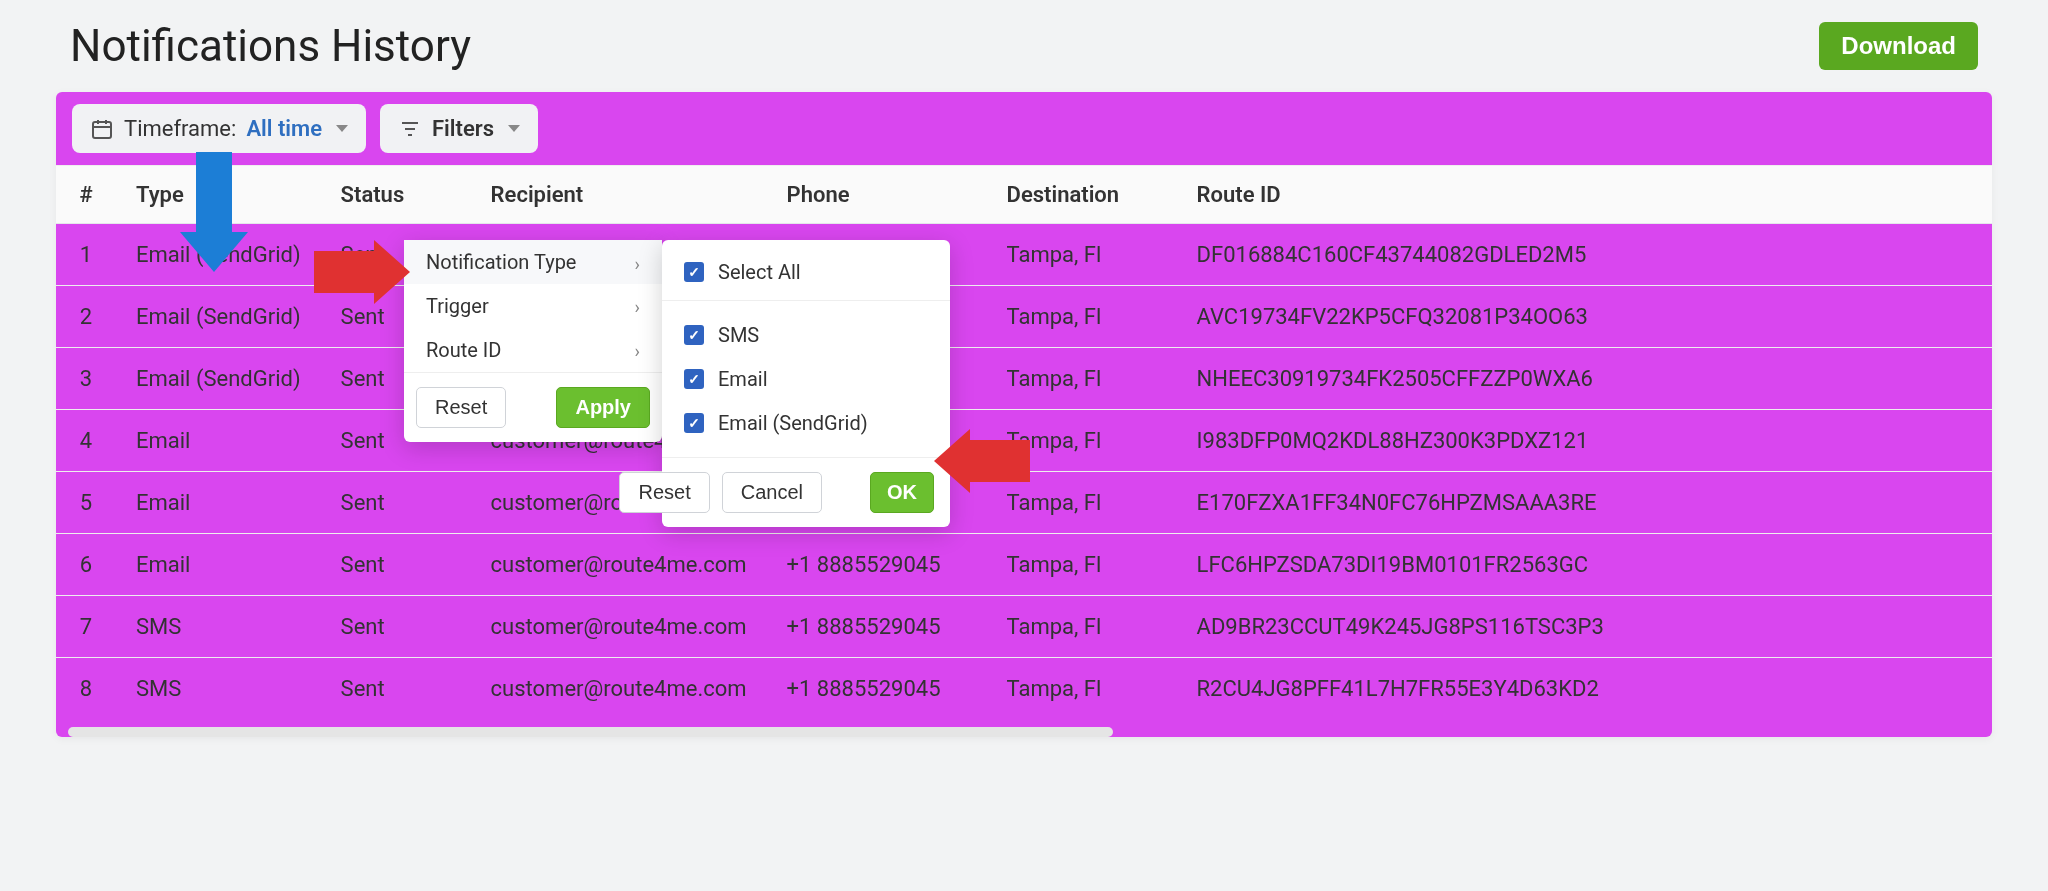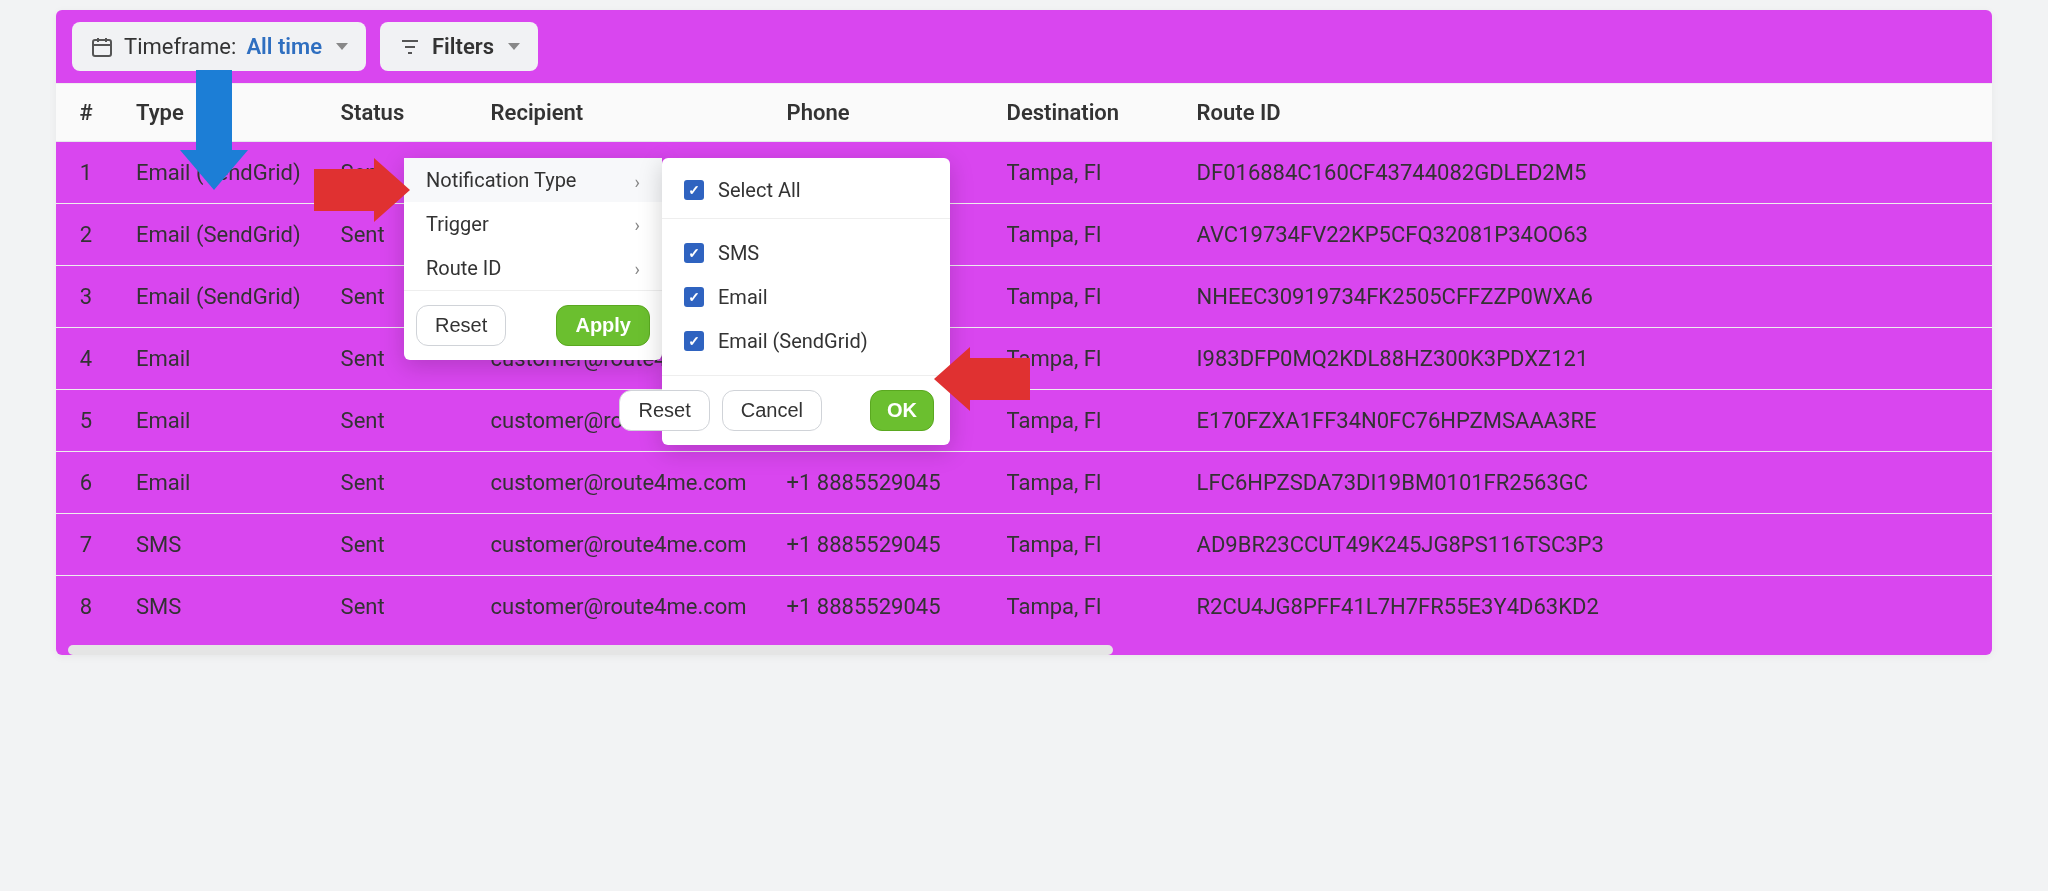--- a/index.html
+++ b/index.html
@@ -20,21 +20,21 @@
   table.main thead th.num { text-align: center; width: 60px; }
   table.main tbody td { font-size: 22px; color: #333; padding: 18px 20px; border-top: 1px solid #eee; vertical-align: middle; white-space: nowrap; }
   table.main tbody td.num { text-align: center; }
   .scroll-stub { height: 10px; background: #e5e5e5; margin: 8px 12px 12px 12px; border-radius: 5px; width: 54%; }
   
   .popover-filters { position: absolute; top: 148px; left: 348px; width: 258px; background: #fff; border-radius: 6px; box-shadow: 0 6px 24px rgba(0,0,0,.18); z-index: 10; }
   .popover-filters .f-item { display: flex; align-items: center; justify-content: space-between; padding: 10px 22px; font-size: 20px; color: #333; cursor: pointer; }
   .popover-filters .f-item.active { background: #f7f8fa; align-items: flex-end; }
   .popover-filters .chev { color: #888; font-size: 18px; }
   .popover-filters .f-actions { display: flex; justify-content: space-between; align-items: center; padding: 14px 12px 14px 12px; border-top: 1px solid #eee; }
-  .btn { font-size: 20px; border-radius: 12px; padding: 8px 18px; cursor: pointer; }
+  .btn { font-size: 20px; border-radius: 5px; padding: 8px 18px; cursor: pointer; }
   .btn-secondary { background: #fff; border: 1px solid #d0d3d8; color: #333; }
   .btn-primary { background: #6bbf2f; border: 1px solid #5aa820; color: #fff; font-weight: 600; margin-left: 36px; }
   .btn-primary.small { padding: 6px 16px; }
   
   .popover-types { position: absolute; top: 148px; left: 606px; width: 288px; background: #fff; border-radius: 6px; box-shadow: 0 6px 24px rgba(0,0,0,.18); z-index: 11; padding: 10px 0 14px 0; }
   .popover-types .t-item { display: flex; align-items: center; gap: 14px; padding: 10px 22px; font-size: 20px; color: #333; cursor: pointer; }
   .popover-types .divider { height: 1px; background: #eee; margin: 6px 0 12px 0; }
   .popover-types .t-actions { display: flex; gap: 12px; justify-content: flex-end; padding: 14px 16px 0 16px; border-top: 1px solid #eee; margin-top: 12px; }
   .cb { width: 20px; height: 20px; border-radius: 3px; background: #2f63c0; display: inline-flex; align-items: center; justify-content: center; color: #fff; font-size: 14px; font-weight: 700; }
   
@@ -45,20 +45,24 @@
   .arrow-red.right .shaft { width: 60px; height: 42px; background: #e03131; }
   .arrow-red.right .head { width: 0; height: 0; border-top: 32px solid transparent; border-bottom: 32px solid transparent; border-left: 36px solid #e03131; }
   .arrow-red.left .head { width: 0; height: 0; border-top: 32px solid transparent; border-bottom: 32px solid transparent; border-right: 36px solid #e03131; }
   .arrow-red.left .shaft { width: 60px; height: 42px; background: #e03131; }
 </style>
 </head>
 <body>
 
 <div class="page">
 
+  <div class="header-row">
+    <div class="page-title">Notifications History</div>
+    <button class="download-btn">Download</button>
+  </div>
 
   <div class="panel">
 
     <div class="toolbar">
       <div class="chip">
         <span class="icon-cal">
           <svg viewBox="0 0 24 24" width="24" height="24">
               <rect x="3" y="5" width="18" height="16" rx="2" fill="none" stroke="#555" stroke-width="2"></rect>
               <line x1="3" y1="10" x2="21" y2="10" stroke="#555" stroke-width="2"></line>
               <line x1="8" y1="3" x2="8" y2="7" stroke="#555" stroke-width="2"></line>

